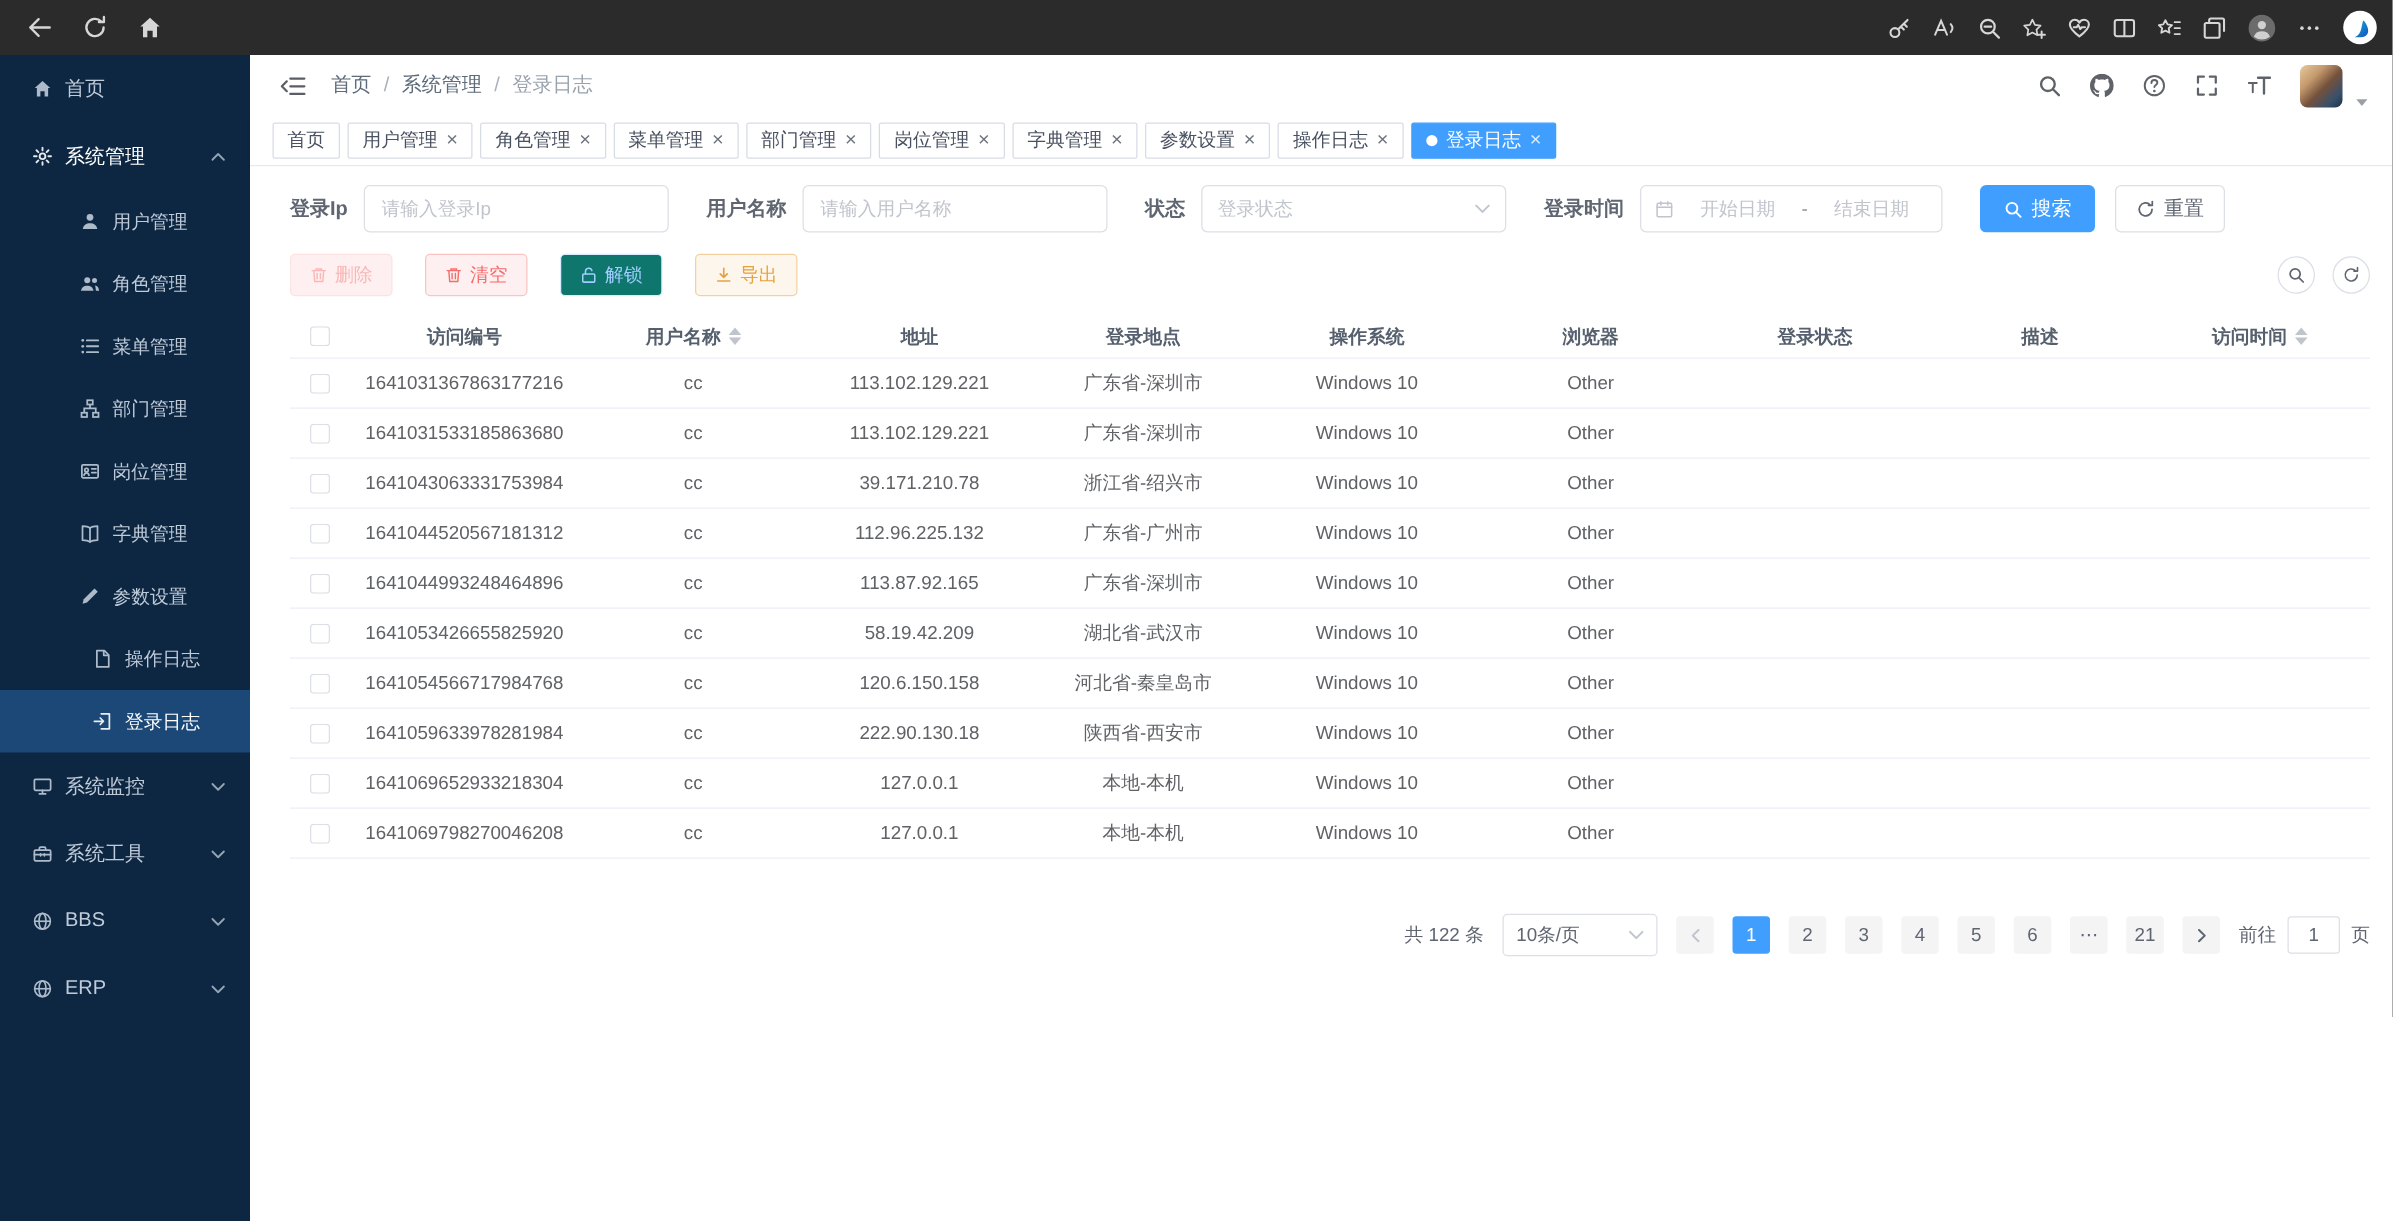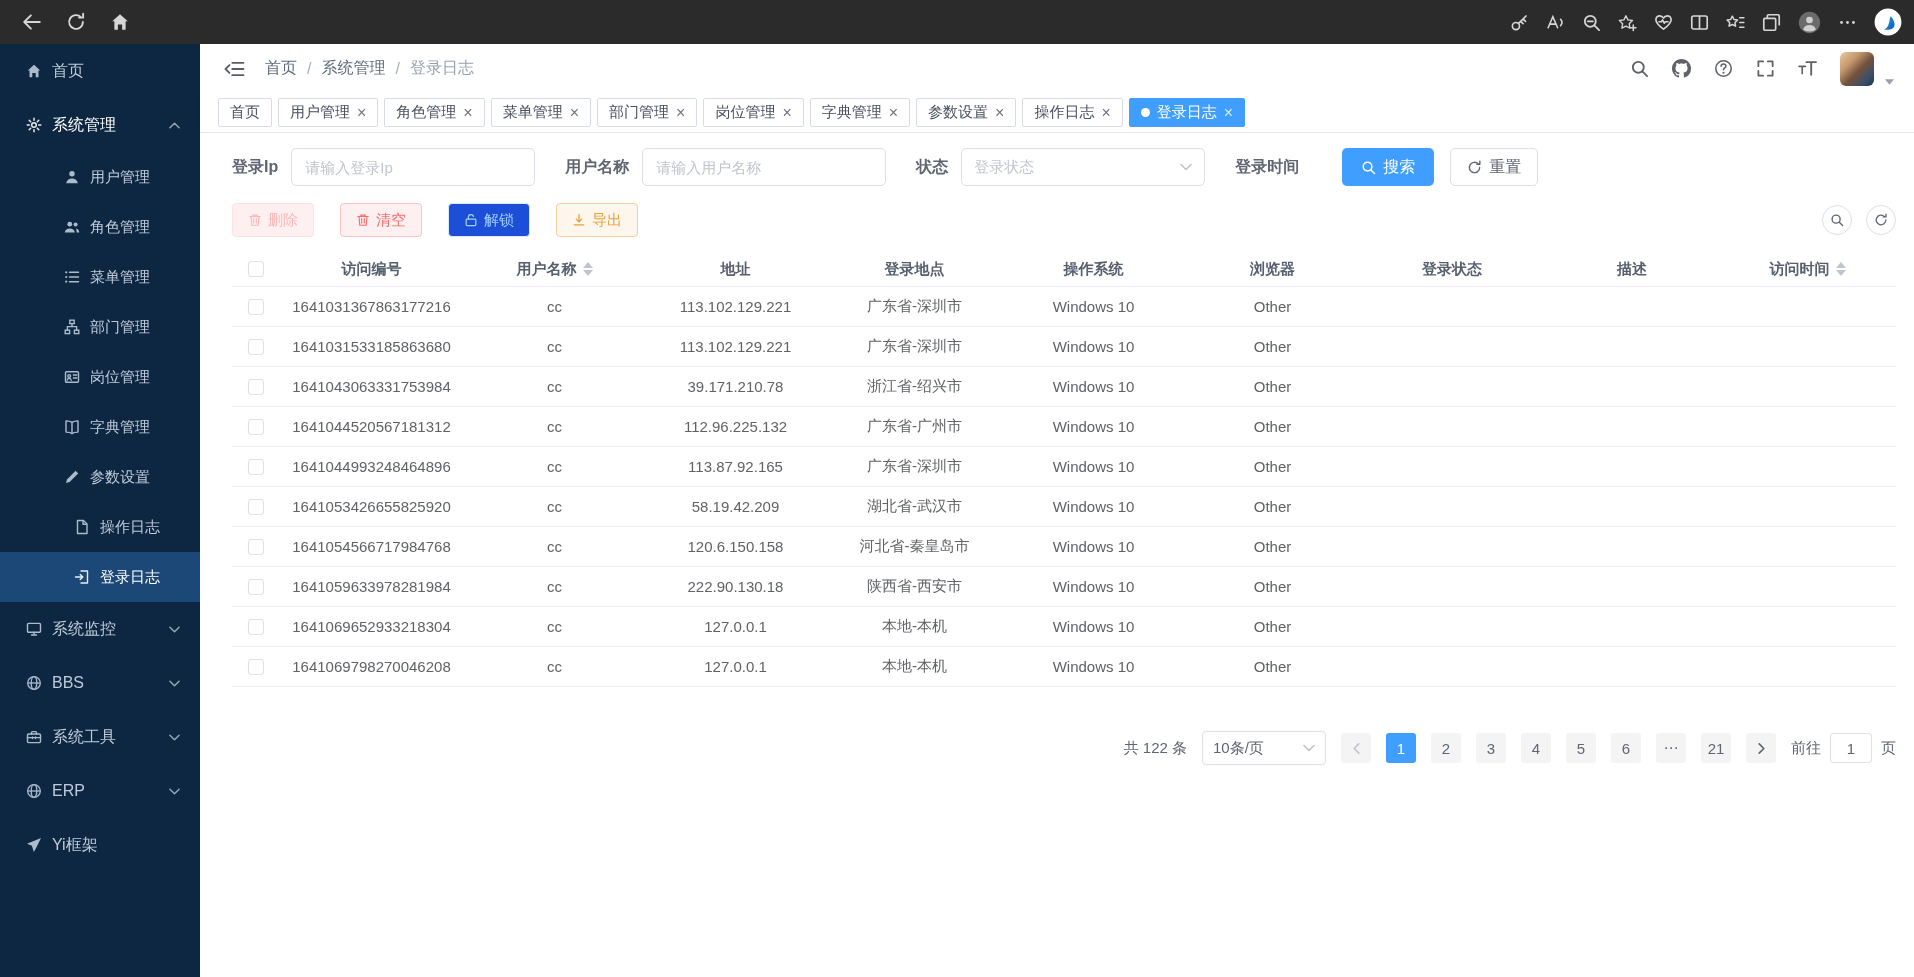--- a/index.html
+++ b/index.html
@@ -82,21 +82,21 @@
 .bi{width:15px;height:15px;display:inline-flex}
 .bi svg{width:100%;height:100%}
 .btn-search{height:38px;padding:0 18px;background:#409eff;color:#fff;font-size:16px}
 .btn-reset{height:38px;padding:0 16px;background:#fff;border-color:#dcdfe6;color:#5f6672;font-size:16px;margin-left:16px}
 
 .toolbar-row{margin-top:17px;display:flex;align-items:center}
 .tbtn{height:34px;padding:0 15px;font-size:15px;border-radius:4px;margin-right:26px;display:inline-flex;align-items:center;gap:6px;border:1px solid transparent;cursor:pointer;font-family:inherit;background:#fff}
 .tbtn .bi{width:14px;height:14px}
 .tbtn.danger{color:#f56c6c;background:#fef0f0;border-color:#fbc4c4}
 .tbtn.danger.disabled{color:#f9b7b7;border-color:#fde2e2;cursor:not-allowed}
-.tbtn.primary{color:#409eff;background:#1d4ed8;border-color:#a0cfff}
+.tbtn.primary{color:#409eff;background:#0f766e;border-color:#a0cfff}
 .tbtn.primary.disabled{color:#a0cfff;border-color:#d9ecff;cursor:not-allowed}
 .tbtn.warning{color:#e6a23c;background:#fdf6ec;border-color:#f3d19e}
 .tool-circles{margin-left:auto;display:flex;gap:14px}
 .circle-btn{width:30px;height:30px;border:1px solid #dcdfe6;border-radius:50%;display:flex;align-items:center;justify-content:center;color:#5f6672;cursor:pointer;background:#fff}
 .circle-btn .bi{width:14px;height:14px}
 
 
 .table{margin-top:15px}
 .thead,.trow{display:flex;align-items:center;border-bottom:1px solid #ebeef5}
 .thead{height:35px}
@@ -344,69 +344,61 @@
             </span>
             <span class="mi-label">系统监控</span>
             <span class="mi-arrow">
               <svg viewBox="0 0 12 7" fill="none" stroke="currentColor" stroke-width="1.6" stroke-linecap="round" stroke-linejoin="round">
                 <path d="M1 1l5 5 5-5"></path>
               </svg>
             </span>
           </div>
           <div class="menu-item lvl0">
             <span class="mi-icon">
+              <svg viewBox="0 0 16 16" fill="none" stroke="currentColor" stroke-width="1.4" stroke-linecap="round">
+                <rect x="1.5" y="5" width="13" height="8.6" rx="1"></rect>
+                <path d="M5.5 5V3.6c0-.6.4-1 1-1h3c.6 0 1 .4 1 1V5M1.5 8.6h13M6.5 8v1.6M9.5 8v1.6"></path>
+              </svg>
+            </span>
+            <span class="mi-label">系统工具</span>
+            <span class="mi-arrow">
+              <svg viewBox="0 0 12 7" fill="none" stroke="currentColor" stroke-width="1.6" stroke-linecap="round" stroke-linejoin="round">
+                <path d="M1 1l5 5 5-5"></path>
+              </svg>
+            </span>
+          </div>
+          <div class="menu-item lvl0">
+            <span class="mi-icon">
               <svg viewBox="0 0 16 16" fill="none" stroke="currentColor" stroke-width="1.3">
                 <circle cx="8" cy="8" r="6.3"></circle>
                 <ellipse cx="8" cy="8" rx="2.8" ry="6.3"></ellipse>
                 <path d="M1.7 8h12.6"></path>
               </svg>
             </span>
             <span class="mi-label">BBS</span>
             <span class="mi-arrow">
               <svg viewBox="0 0 12 7" fill="none" stroke="currentColor" stroke-width="1.6" stroke-linecap="round" stroke-linejoin="round">
                 <path d="M1 1l5 5 5-5"></path>
               </svg>
             </span>
           </div>
           <div class="menu-item lvl0">
             <span class="mi-icon">
-              <svg viewBox="0 0 16 16" fill="none" stroke="currentColor" stroke-width="1.4" stroke-linecap="round">
-                <rect x="1.5" y="5" width="13" height="8.6" rx="1"></rect>
-                <path d="M5.5 5V3.6c0-.6.4-1 1-1h3c.6 0 1 .4 1 1V5M1.5 8.6h13M6.5 8v1.6M9.5 8v1.6"></path>
-              </svg>
-            </span>
-            <span class="mi-label">系统工具</span>
-            <span class="mi-arrow">
-              <svg viewBox="0 0 12 7" fill="none" stroke="currentColor" stroke-width="1.6" stroke-linecap="round" stroke-linejoin="round">
-                <path d="M1 1l5 5 5-5"></path>
-              </svg>
-            </span>
-          </div>
-          <div class="menu-item lvl0">
-            <span class="mi-icon">
               <svg viewBox="0 0 16 16" fill="none" stroke="currentColor" stroke-width="1.3">
                 <circle cx="8" cy="8" r="6.3"></circle>
                 <ellipse cx="8" cy="8" rx="2.8" ry="6.3"></ellipse>
                 <path d="M1.7 8h12.6"></path>
               </svg>
             </span>
             <span class="mi-label">ERP</span>
             <span class="mi-arrow">
               <svg viewBox="0 0 12 7" fill="none" stroke="currentColor" stroke-width="1.6" stroke-linecap="round" stroke-linejoin="round">
                 <path d="M1 1l5 5 5-5"></path>
               </svg>
             </span>
-          </div>
-          <div class="menu-item lvl0">
-            <span class="mi-icon">
-              <svg viewBox="0 0 16 16" fill="currentColor">
-                <path d="M15 1 1 6.8l4.9 1.9L7.8 15l2.3-3.9L15 1z"></path>
-              </svg>
-            </span>
-            <span class="mi-label">Yi框架</span>
           </div>
         </nav>
     </aside>
 
     <div class="main">
 
       <header class="topbar">
         <span class="collapse-btn">
             <svg viewBox="0 0 18 16" fill="none" stroke="currentColor" stroke-width="1.6" stroke-linecap="round" stroke-linejoin="round">
               <path d="M7 2.5h10M7 8h10M7 13.5h10M4.5 4.5 1 8l3.5 3.5"></path>
@@ -518,20 +510,31 @@
               <span class="ph">登录状态</span>
               <span class="sel-arrow">
                   <svg viewBox="0 0 12 7" fill="none" stroke="currentColor" stroke-width="1.6" stroke-linecap="round" stroke-linejoin="round">
                     <path d="M1 1l5 5 5-5"></path>
                   </svg>
                 </span>
             </div>
           </div>
           <div class="f-group">
             <span class="f-label">登录时间</span>
+            <div class="f-date">
+              <span class="cal">
+                  <svg viewBox="0 0 16 16" fill="none" stroke="currentColor" stroke-width="1.3" stroke-linecap="round">
+                    <rect x="1.8" y="2.8" width="12.4" height="11.4" rx="1"></rect>
+                    <path d="M1.8 6.2h12.4M5 1.4v2.8M11 1.4v2.8"></path>
+                  </svg>
+                </span>
+              <span class="ph">开始日期</span>
+              <span class="sep">-</span>
+              <span class="ph">结束日期</span>
+            </div>
           </div>
           <button class="btn btn-search">
             <span class="bi">
                 <svg viewBox="0 0 16 16" fill="none" stroke="currentColor" stroke-width="1.6" stroke-linecap="round">
                   <circle cx="7" cy="7" r="4.6"></circle>
                   <path d="M10.6 10.6 14.4 14.4"></path>
                 </svg>
               </span>
             <span>搜索</span>
           </button>

